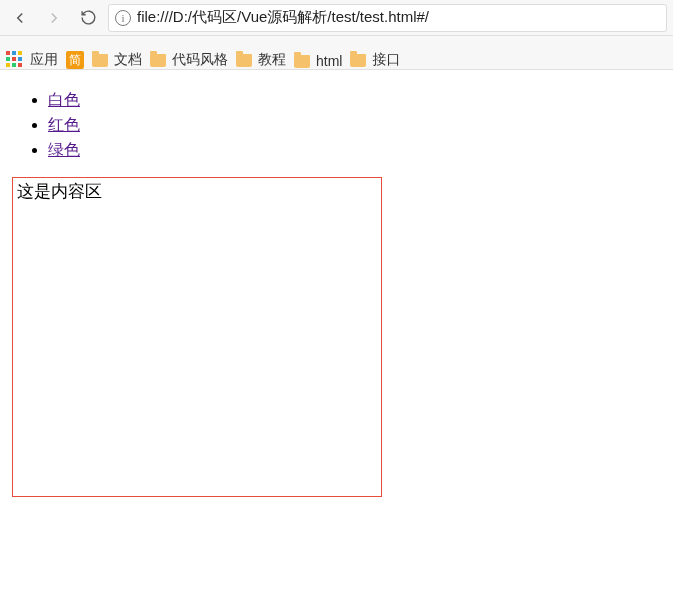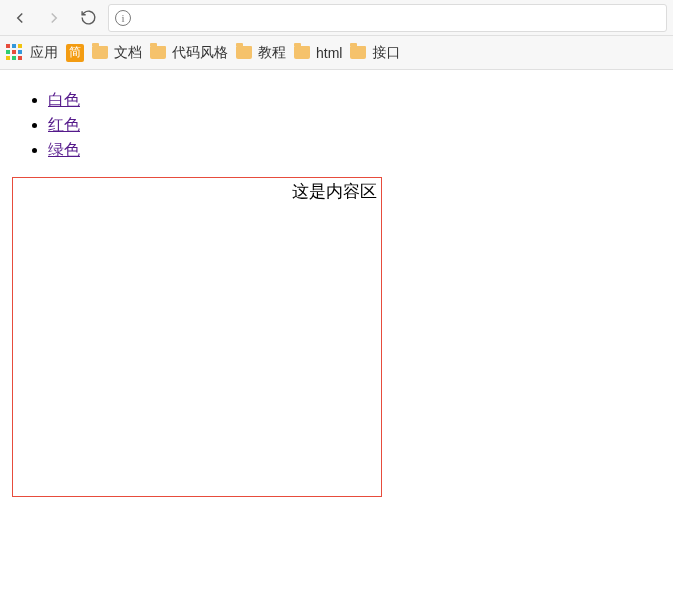--- a/index.html
+++ b/index.html
@@ -58,21 +58,21 @@
     .addr {
       font-size: 15px;
       color: #222;
       white-space: nowrap;
       overflow: hidden;
       text-overflow: clip;
     }
     .bookmarks {
       height: 34px;
       display: flex;
-      align-items: center;
+      align-items: flex-end;
       padding: 0 6px;
       gap: 8px;
       border-bottom: 1px solid #e0e0e0;
       background: #f7f7f7;
     }
     .apps-icon {
       width: 18px; height: 18px;
       display: grid;
       grid-template-columns: repeat(3, 4px);
       grid-template-rows: repeat(3, 4px);
@@ -139,21 +139,20 @@
       text-decoration: underline;
     }
     .content-box {
       margin-left: 4px;
       width: 370px;
       height: 320px;
       border: 1px solid #e74c3c;
       padding: 2px 4px;
       font-size: 17px;
       color:#000;
-      text-align:right;
     }
   </style>
 </head>
 <body>
 
 <div class="toolbar">
   <div class="nav-btn">
     <svg width="18" height="18" viewBox="0 0 24 24" fill="none" stroke="#5a5a5a" stroke-width="2">
         <polyline points="15 18 9 12 15 6"></polyline>
       </svg>
@@ -164,20 +163,21 @@
       </svg>
   </div>
   <div class="nav-btn">
     <svg width="17" height="17" viewBox="0 0 24 24" fill="none" stroke="#5a5a5a" stroke-width="2">
         <path d="M3 12a9 9 0 1 0 3-6.7L3 8"></path>
         <polyline points="3 3 3 8 8 8"></polyline>
       </svg>
   </div>
   <div class="addr-wrap">
     <div class="info-icon">i</div>
+    <div class="addr">file:///D:/代码区/Vue源码解析/test/test.html#/</div>
   </div>
 </div>
 
 <div class="bookmarks">
   <div class="bm-item">
     <div class="apps-icon">
       <span></span>
         <span></span>
         <span></span>
         <span></span>

